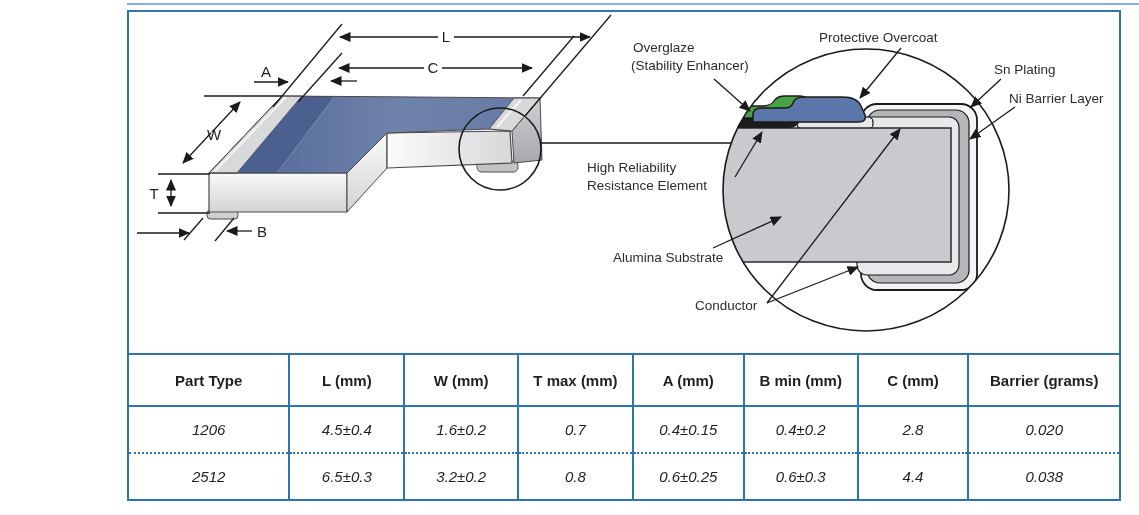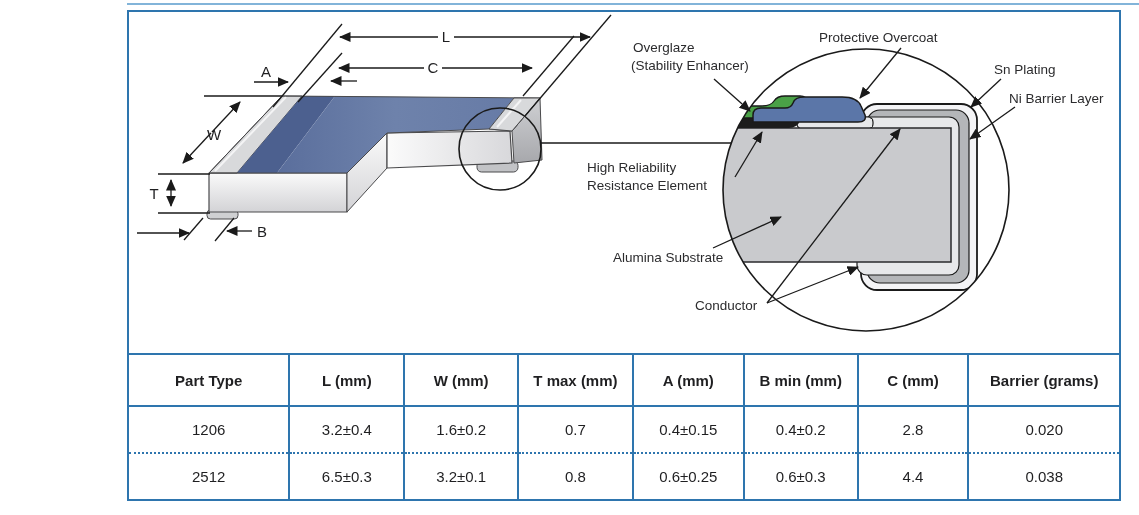--- a/index.html
+++ b/index.html
@@ -10,21 +10,21 @@
          border:2px solid #2e75ae;box-sizing:border-box;background:#fff;}
   .diagram{position:absolute;left:0;top:0;}
   .spec-table-wrap{position:absolute;left:0;top:341px;width:990px;height:146px;
                    border-top:2px solid #2e75ae;box-sizing:border-box;}
   table.spec{width:100%;height:144px;border-collapse:collapse;table-layout:fixed;}
   table.spec th, table.spec td{
       border-right:2px solid #2e75ae;text-align:center;vertical-align:middle;
       color:#1f1f21;font-size:15px;padding:4px;}
   table.spec th:last-child, table.spec td:last-child{border-right:none;}
   table.spec th{font-weight:bold;height:42px;border-bottom:2px solid #2e75ae;}
-  table.spec td{height:33px;}
+  table.spec td{height:33px;font-style:italic;}
   table.spec tbody tr + tr td{border-top:2px dotted #2e75ae;}
   text{font-family:"Liberation Sans",sans-serif;fill:#2c2c2e;}
   .dimletter{font-size:15px;fill:#1f1f21;}
   .calloutlabel{font-size:13.5px;}
 </style>
 </head>
 <body>
 
 <div class="canvas">
   <div class="topline"></div>
@@ -176,32 +176,32 @@
             <th>T max (mm)</th>
             <th>A (mm)</th>
             <th>B min (mm)</th>
             <th>C (mm)</th>
             <th>Barrier (grams)</th>
           </tr>
         </thead>
         <tbody>
             <tr>
               <td>1206</td>
-              <td>3.2±0.4</td>
+              <td>4.5±0.4</td>
               <td>1.6±0.2</td>
               <td>0.7</td>
               <td>0.4±0.15</td>
               <td>0.4±0.2</td>
               <td>2.8</td>
               <td>0.020</td>
             </tr>
             <tr>
               <td>2512</td>
               <td>6.5±0.3</td>
-              <td>3.2±0.1</td>
+              <td>3.2±0.2</td>
               <td>0.8</td>
               <td>0.6±0.25</td>
               <td>0.6±0.3</td>
               <td>4.4</td>
               <td>0.038</td>
             </tr>
           </tbody>
       </table>
     </div>
 

